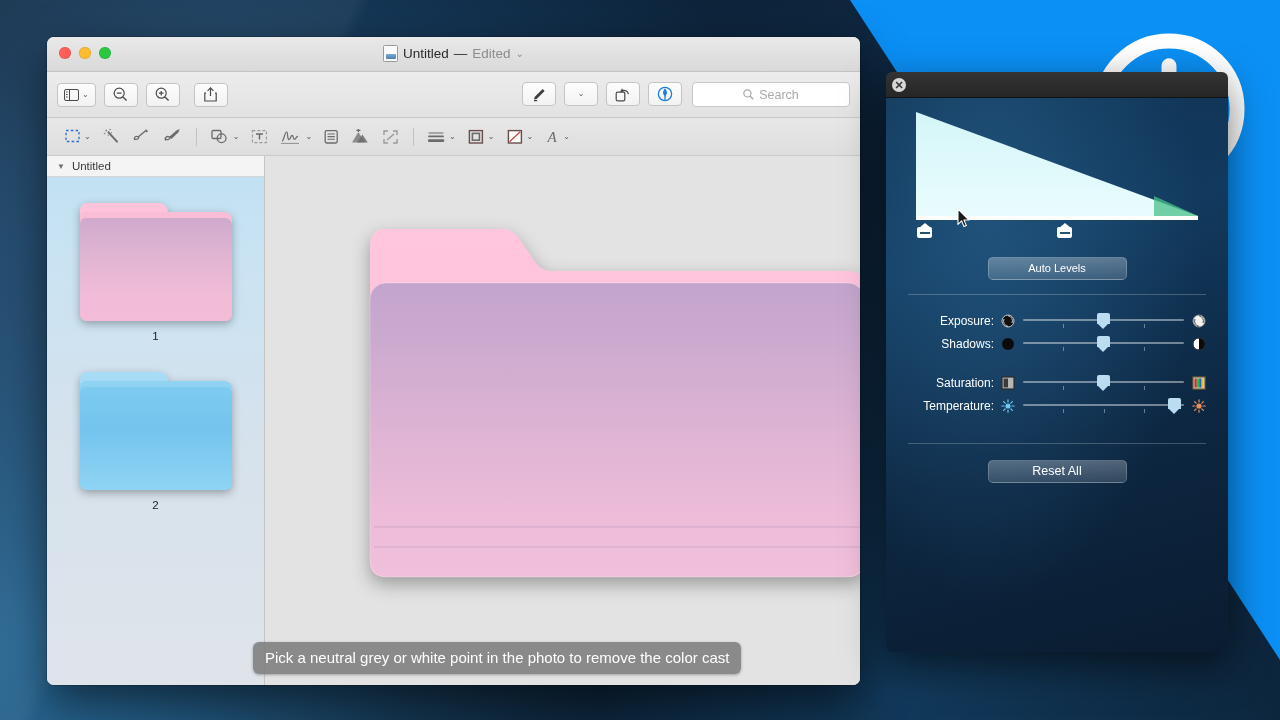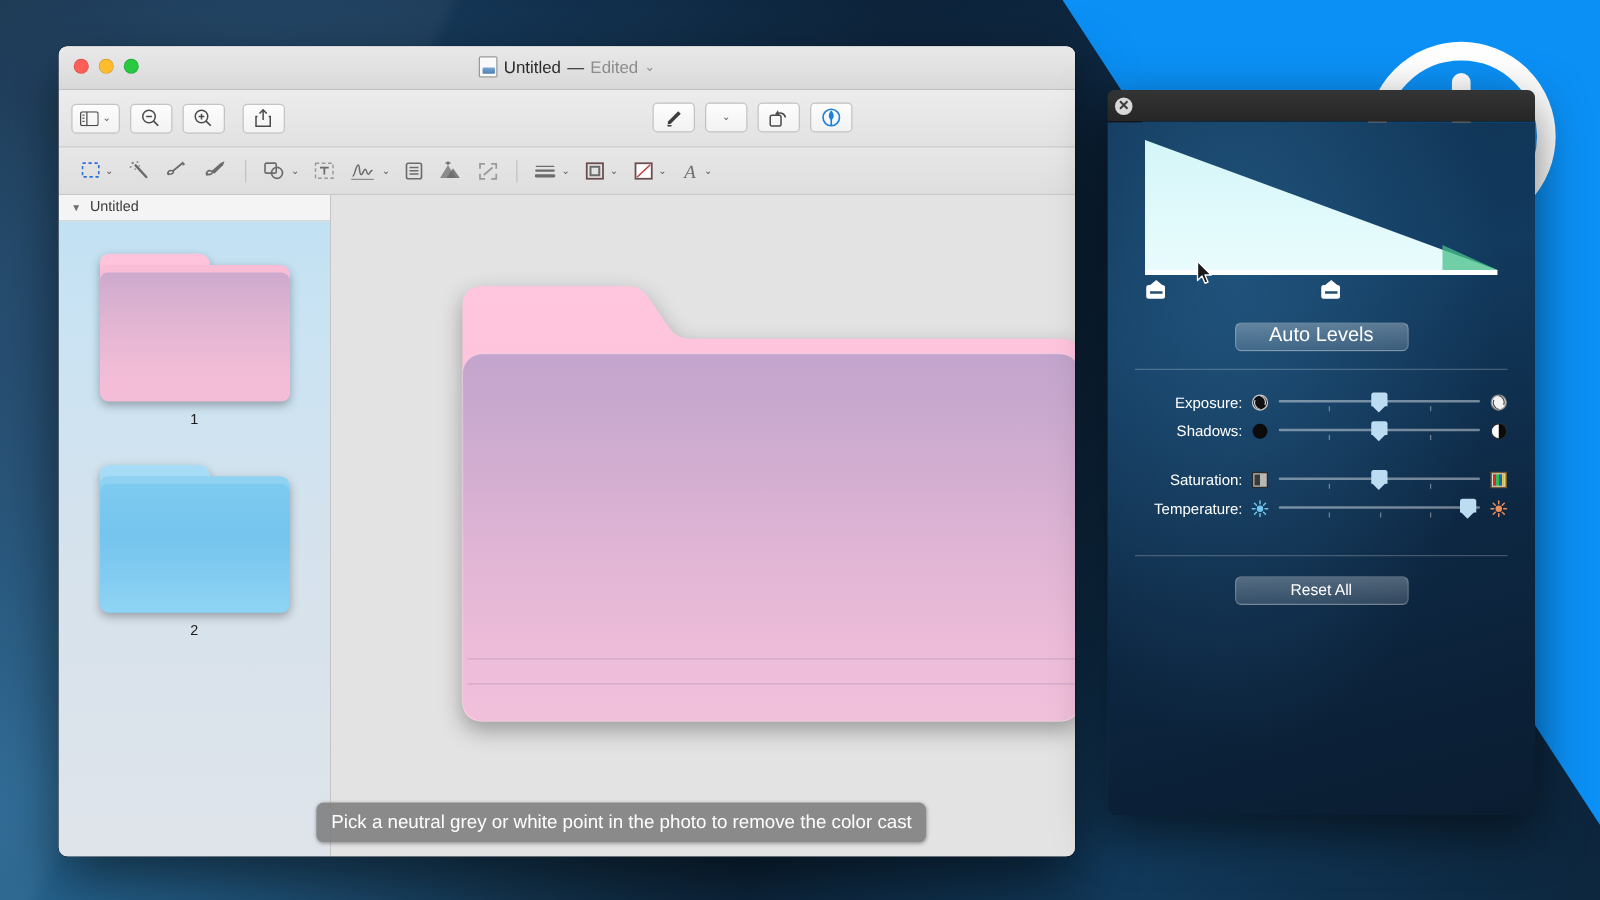--- a/index.html
+++ b/index.html
@@ -132,21 +132,21 @@
   .hh{position:absolute;top:0;width:15px;height:11px;background:#fff;
     border-radius:2px;}
   .hh:before{content:"";position:absolute;left:1.5px;top:-4.5px;
     border-left:6px solid transparent;border-right:6px solid transparent;
     border-bottom:5px solid #fff;}
   .hh:after{content:"";position:absolute;left:2.5px;top:4.5px;right:2.5px;height:2px;
     background:#26506f;}
 
   .auto-levels{display:block;margin:12px auto 0;width:137px;height:21px;
     border-radius:5px;background:linear-gradient(rgba(255,255,255,.30),rgba(255,255,255,.16));
-    border:1px solid rgba(255,255,255,.22);color:#fff;font-size:16px;
+    border:1px solid rgba(255,255,255,.22);color:#fff;font-size:11px;
     line-height:20px;text-align:center;}
 
   .adj-sep{height:1px;background:rgba(255,255,255,.22);margin:14px 0 0;}
 
   .srow{display:flex;align-items:flex-end;height:22.5px;margin-top:.5px;}
   .srow .lbl{width:86px;text-align:right;color:#fff;font-size:12px;
     padding-right:7px;white-space:nowrap;}
   .srow .eyed-slot{width:28px;display:flex;justify-content:center;}
   .eyedropper{width:22px;height:20px;border-radius:4px;
     background:linear-gradient(rgba(255,255,255,.38),rgba(255,255,255,.24));
@@ -251,20 +251,27 @@
       </div>
       <div class="tb-btn">
         <svg width="16" height="16" viewBox="0 0 16 16">
           <circle cx="8" cy="8" r="6.6" fill="none" stroke="#1b7fe0" stroke-width="1.3"></circle>
           <path d="M8 2.2 C10.6 5.4 10.6 8 8 10.4 C5.4 8 5.4 5.4 8 2.2 Z" fill="#1b7fe0"></path>
           <line x1="8" y1="9.4" x2="8" y2="14" stroke="#1b7fe0" stroke-width="1.3"></line>
         </svg>
       </div>
     </div>
 
+    <div class="search-box">
+      <svg width="11" height="11" viewBox="0 0 11 11">
+        <circle cx="4.4" cy="4.4" r="3.6" fill="none" stroke="#a9a9a9" stroke-width="1.2"></circle>
+        <line x1="7" y1="7" x2="10.2" y2="10.2" stroke="#a9a9a9" stroke-width="1.3"></line>
+      </svg>
+      <span>Search</span>
+    </div>
   </div>
 
   <div class="mk-toolbar">
     <div class="mk">
       <svg width="16" height="15" viewBox="0 0 16 15">
         <rect x="1" y="1.5" width="13" height="11" fill="none" stroke="#2b6fd6" stroke-width="1.3" stroke-dasharray="2.6 2.2"></rect>
       </svg>
       <span class="caretg">⌄</span>
     </div>
     <div class="mk">

